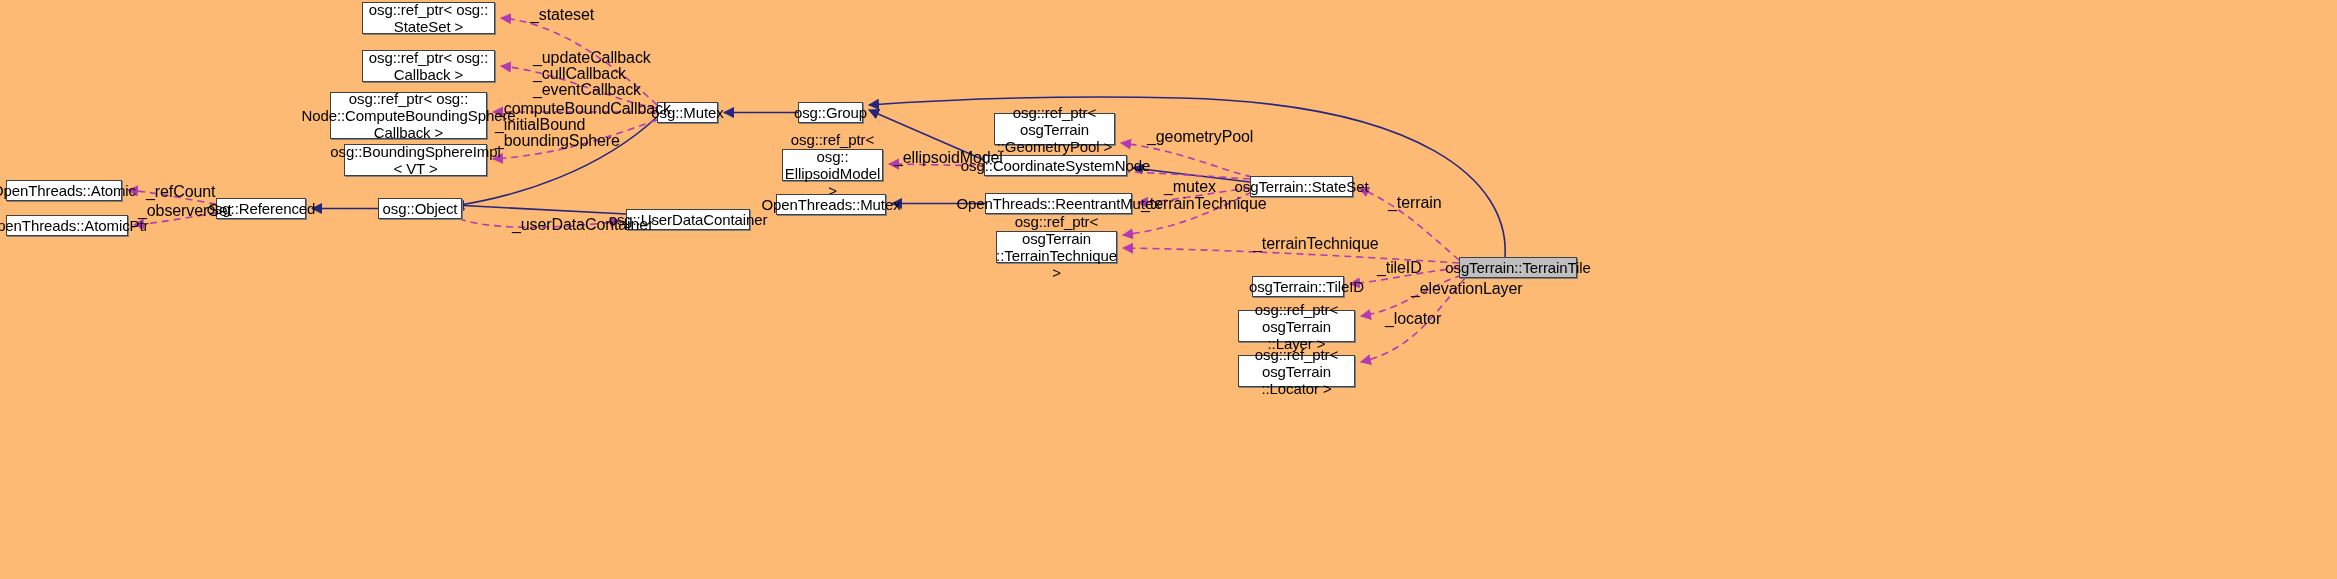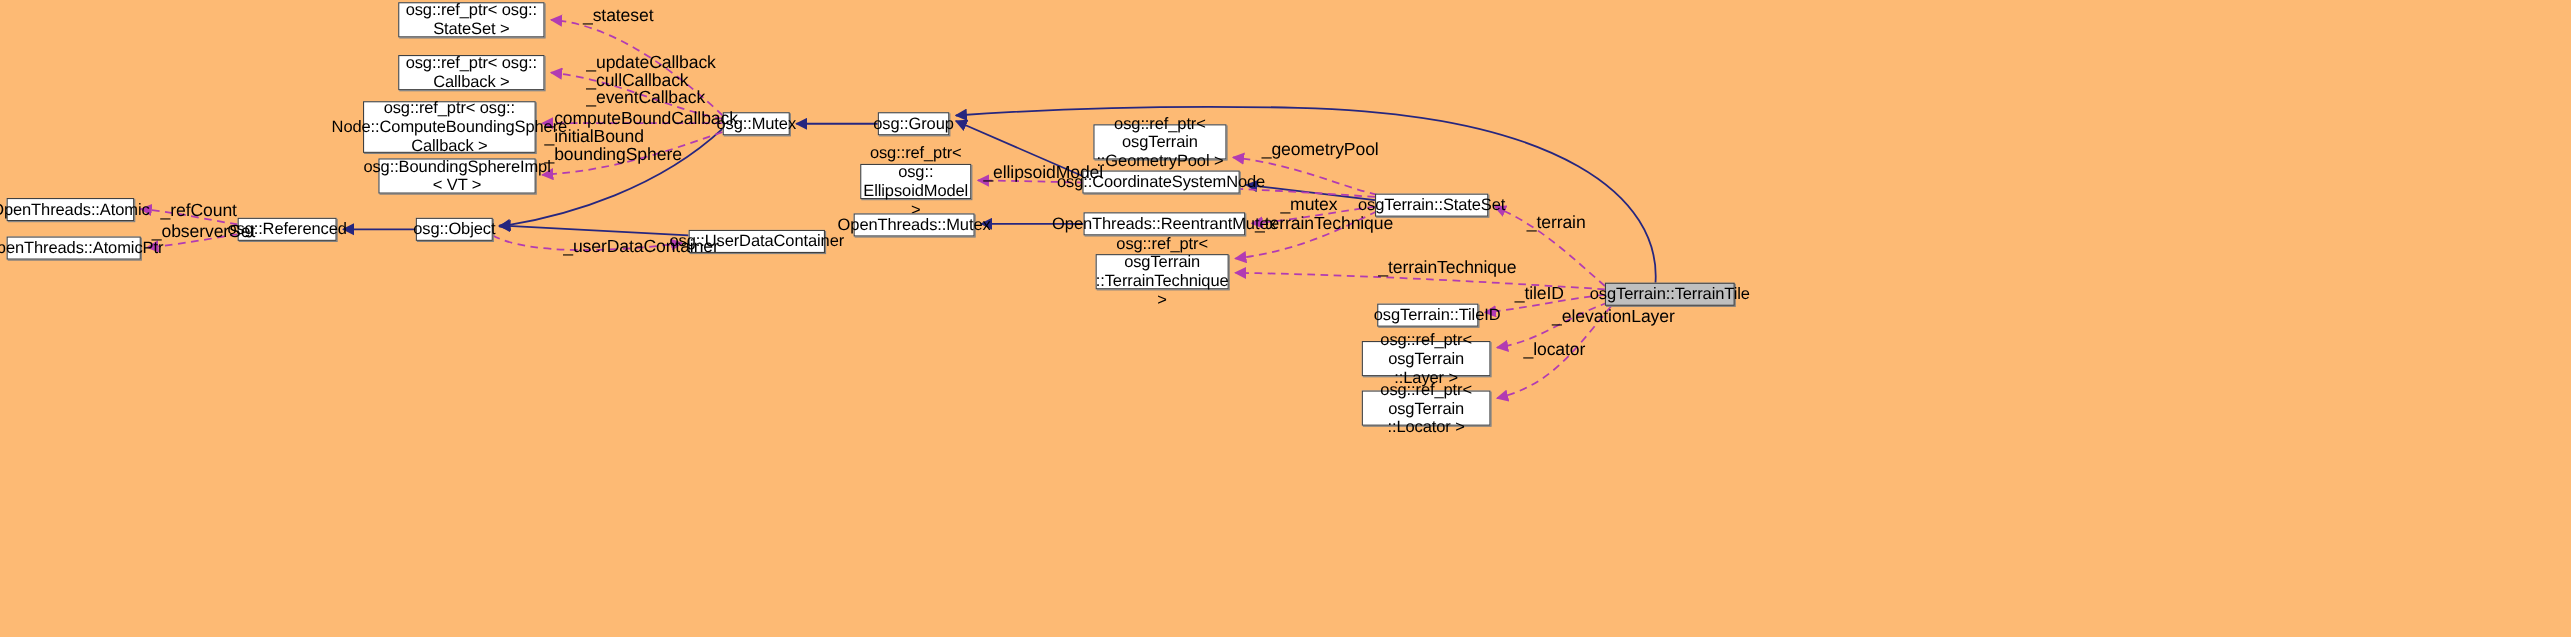--- a/index.html
+++ b/index.html
@@ -136,21 +136,21 @@
 
   <div class="node" style="left:344px; top:144px; width:143px; height:32px;">osg::BoundingSphereImpl
 &lt; VT &gt;</div>
 
   <div class="node" style="left:6px; top:180px; width:116px; height:21px;">OpenThreads::Atomic</div>
 
   <div class="node" style="left:6px; top:215px; width:122px; height:21px;">OpenThreads::AtomicPtr</div>
 
   <div class="node" style="left:216px; top:198px; width:90px; height:21px;">osg::Referenced</div>
 
-  <div class="node" style="left:378px; top:198px; width:70px; height:21px;">osg::Object</div>
+  <div class="node" style="left:378px; top:198px; width:84px; height:21px;">osg::Object</div>
 
   <div class="node" style="left:657px; top:102px; width:61px; height:21px;">osg::Mutex</div>
 
   <div class="node" style="left:798px; top:102px; width:65px; height:21px;">osg::Group</div>
 
   <div class="node" style="left:626px; top:209px; width:124px; height:21px;">osg::UserDataContainer</div>
 
   <div class="node" style="left:782px; top:149px; width:101px; height:32px;">osg::ref_ptr&lt; osg::
 EllipsoidModel &gt;</div>
 

